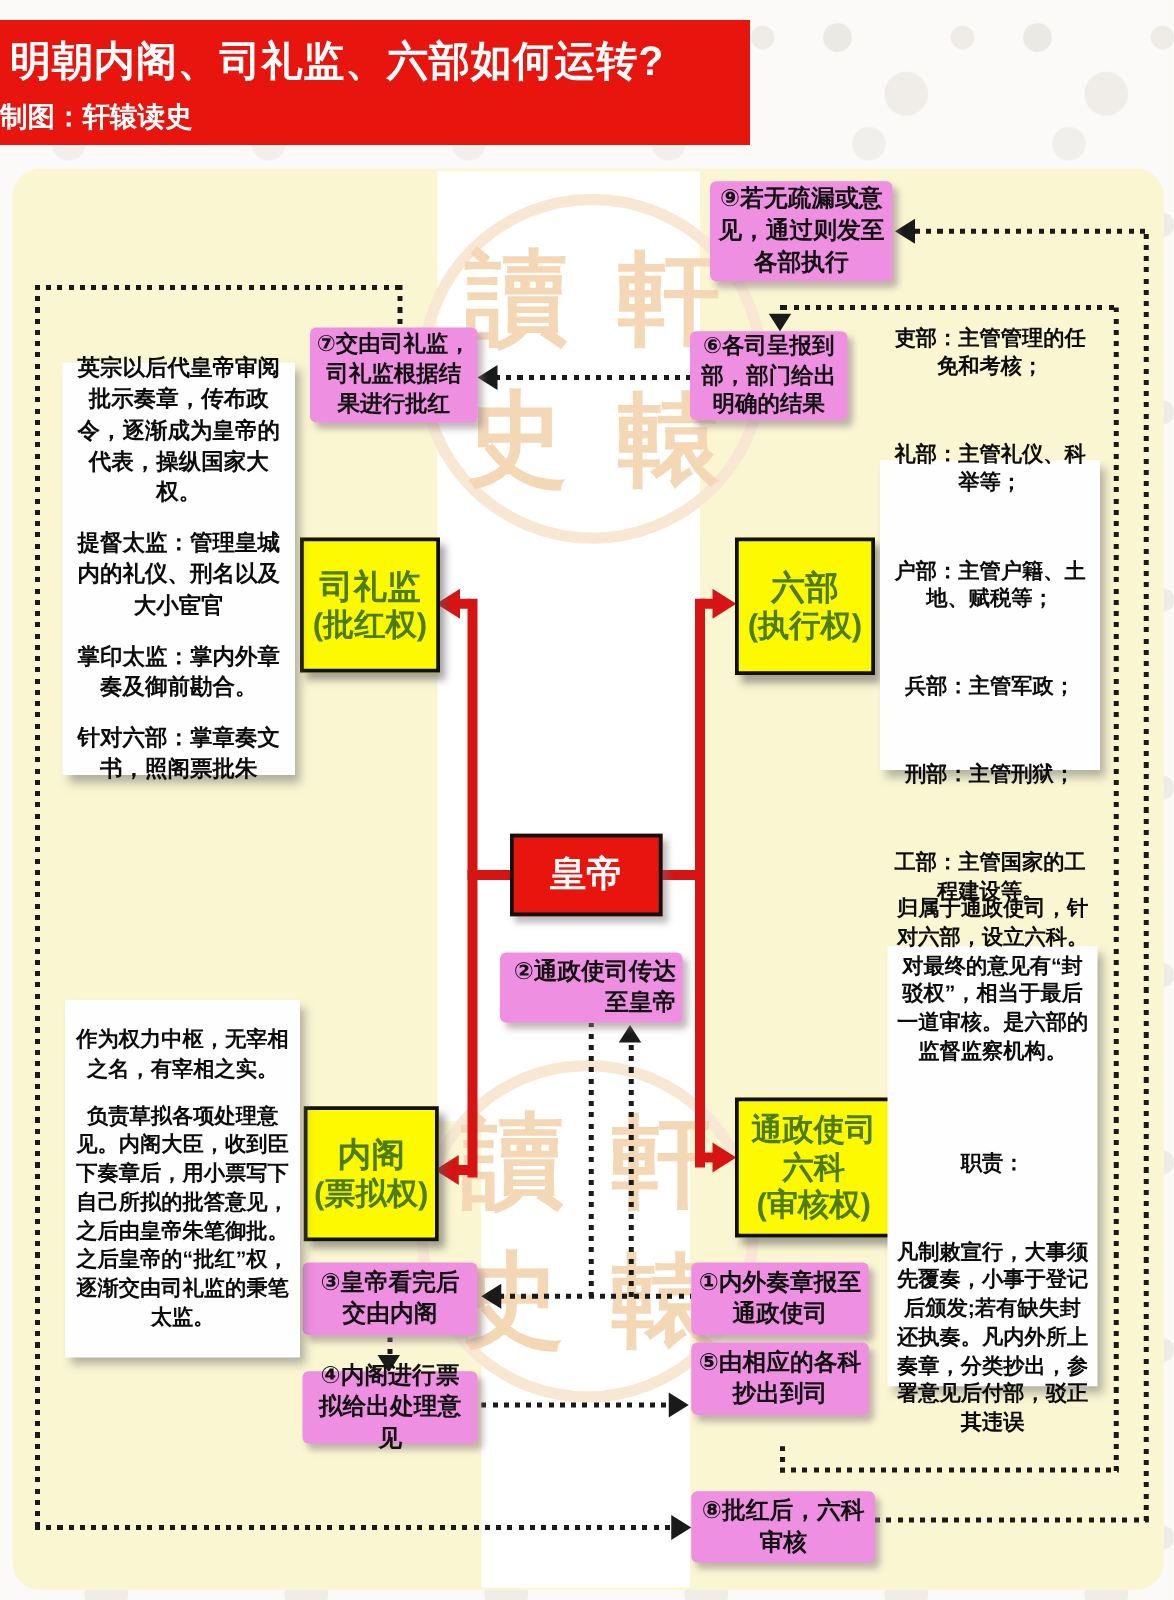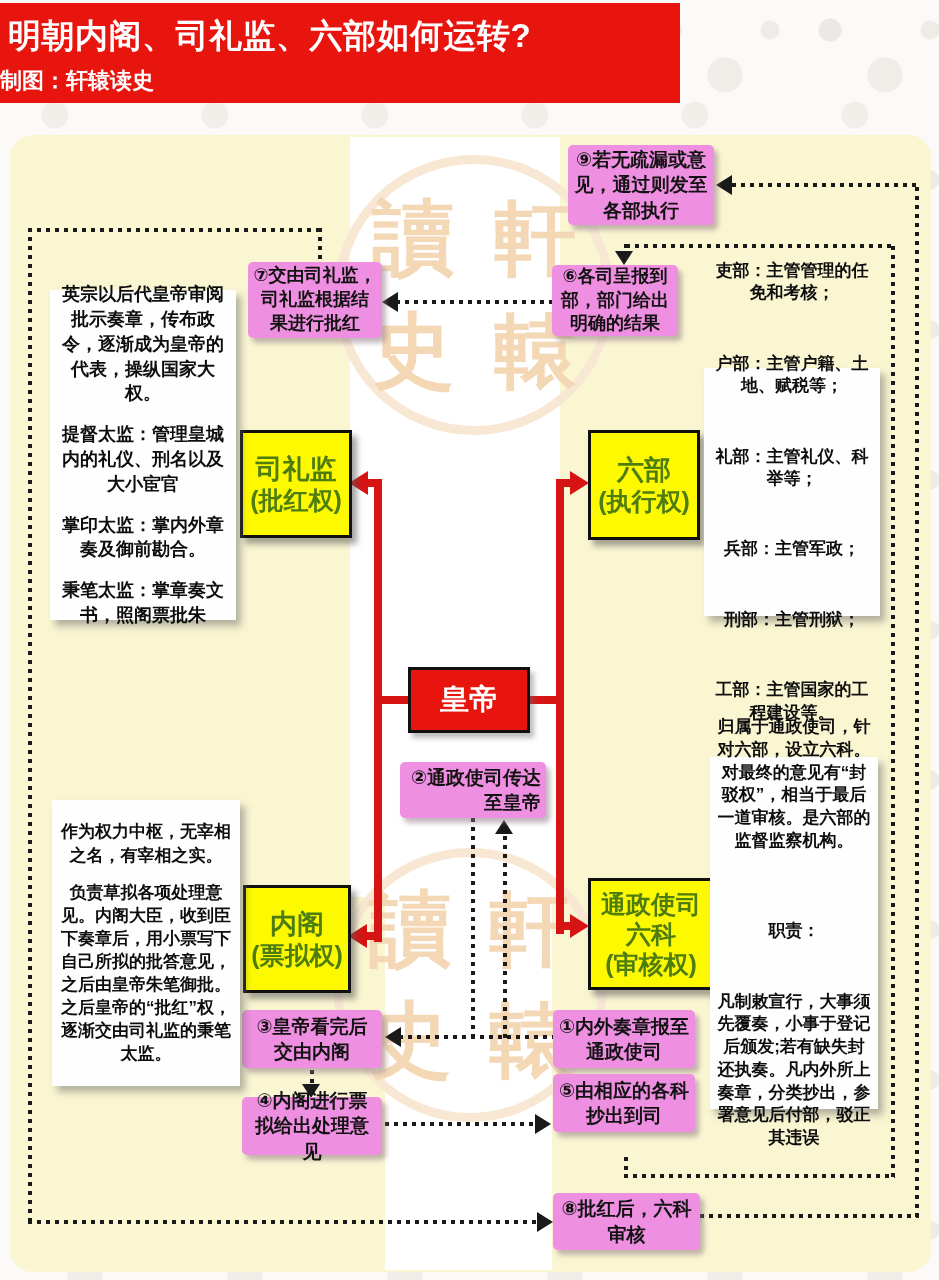--- a/index.html
+++ b/index.html
@@ -154,38 +154,38 @@
   <div class="abs step" style="left:242px;top:1010px;width:140px;height:58px;">③皇帝看完后交由内阁</div>
   <div class="abs step" style="left:242px;top:1097px;width:140px;height:58px;">④内阁进行票拟给出处理意见</div>
   <div class="abs step" style="left:553px;top:1010px;width:142px;height:58px;">①内外奏章报至通政使司</div>
   <div class="abs step" style="left:553px;top:1074px;width:142px;height:58px;">⑤由相应的各科抄出到司</div>
   <div class="abs step" style="left:553px;top:1193px;width:147px;height:57px;">⑧批红后，六科审核</div>
 
   <div class="abs info" style="left:50px;top:290px;width:186px;height:330px;font-size:18px;line-height:1.38;gap:16px;">
     <p>英宗以后代皇帝审阅批示奏章，传布政令，逐渐成为皇帝的代表，操纵国家大权。</p>
     <p>提督太监：管理皇城内的礼仪、刑名以及大小宦官</p>
     <p>掌印太监：掌内外章奏及御前勘合。</p>
-    <p>秉笔太监：掌章奏文书，照阁票批朱</p>
+    <p>针对六部：掌章奏文书，照阁票批朱</p>
   </div>
   <div class="abs info" style="left:704px;top:368px;width:176px;height:248px;font-size:17px;line-height:1.32;">
     <p>吏部：主管管理的任免和考核；</p>
+    <p>礼部：主管礼仪、科举等；</p>
     <p>户部：主管户籍、土地、赋税等；</p>
-    <p>礼部：主管礼仪、科举等；</p>
     <p>兵部：主管军政；</p>
     <p>刑部：主管刑狱；</p>
     <p>工部：主管国家的工程建设等。</p>
   </div>
   <div class="abs info" style="left:52px;top:800px;width:188px;height:286px;font-size:17px;line-height:1.36;gap:14px;">
     <p>作为权力中枢，无宰相之名，有宰相之实。</p>
     <p>负责草拟各项处理意见。内阁大臣，收到臣下奏章后，用小票写下自己所拟的批答意见，之后由皇帝朱笔御批。之后皇帝的“批红”权，逐渐交由司礼监的秉笔太监。</p>
   </div>
   <div class="abs info" style="left:710px;top:757px;width:168px;height:352px;font-size:17px;line-height:1.34;">
     <p style="margin-bottom:19px;">归属于通政使司，针对六部，设立六科。对最终的意见有“封驳权”，相当于最后一道审核。是六部的监督监察机构。</p>
     <p>职责：</p>
     <p>凡制敕宣行，大事须先覆奏，小事于登记后颁发;若有缺失封还执奏。凡内外所上奏章，分类抄出，参署意见后付部，驳正其违误</p>
   </div>
 
-  <div class="abs banner" style="left:0;top:3px;width:680px;height:100px;">
+  <div class="abs banner" style="left:0;top:16px;width:600px;height:100px;">
     <div class="t">明朝内阁、司礼监、六部如何运转?</div>
     <div class="s">制图：轩辕读史</div>
   </div>
 
 </div>
 
 </body></html>

